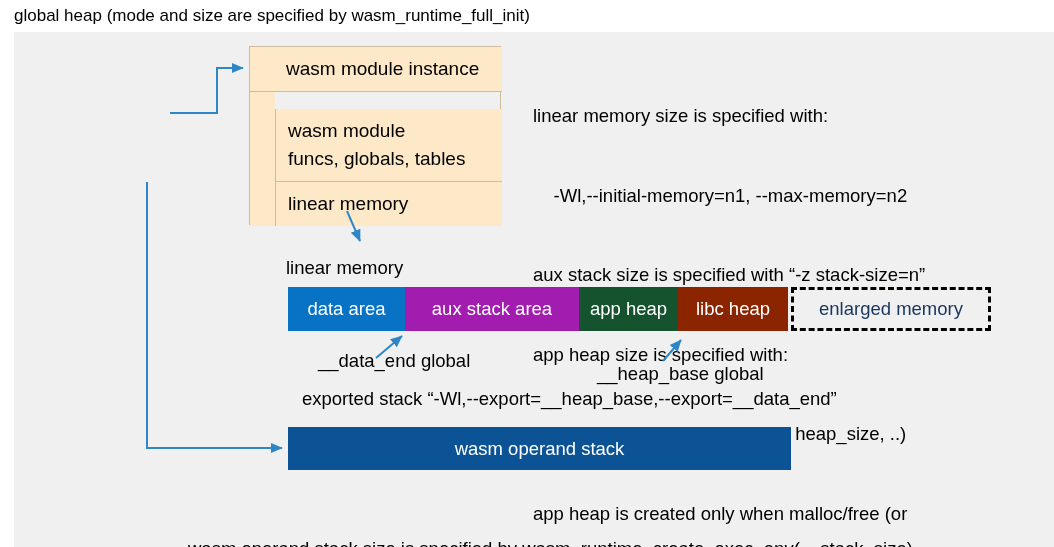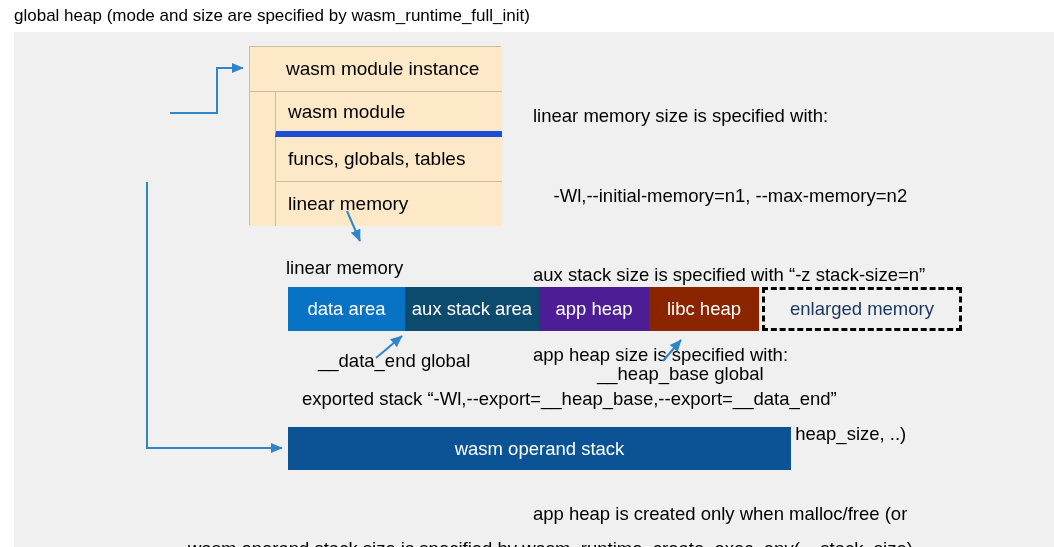--- a/index.html
+++ b/index.html
@@ -104,24 +104,24 @@
     left: 0; top: 0;
     width: 252px; height: 45px;
     border-bottom: 1px solid #cdbda0;
     padding-left: 24px;
   }
   #mi-indent {
     left: 0; top: 45px;
     width: 25px; height: 134px;
   }
   #mi-row-1 {
-    left: 25px; top: 45px;
+    left: 25px; top: 62px;
     width: 227px; height: 45px;
     border-left: 1px solid #cdbda0;
-    border-bottom: 6px solid #1d4ed8;
+    border-bottom: 1px solid #1d4ed8;
   }
   #mi-row-2 {
     left: 25px; top: 90px;
     width: 227px; height: 45px;
     border-left: 1px solid #cdbda0;
     border-bottom: 1px solid #cdbda0;
   }
   #mi-row-3 {
     left: 25px; top: 135px;
     width: 227px; height: 44px;
@@ -247,24 +247,24 @@
     <div>app heap is created only when malloc/free (or</div>
     
   </div>
 
   <div class="abs" id="linear-memory-label">linear memory</div>
 
   <div class="abs" id="memory-bar">
       <div class="mem-seg" style="width: 117px; background: rgb(8, 115, 196); color: rgb(255, 255, 255);">
         <span>data area</span>
       </div>
-      <div class="mem-seg" style="width: 134px; background: #0c4a6e; color: rgb(255, 255, 255);">
+      <div class="mem-seg" style="width: 174px; background: #a21caf; color: rgb(255, 255, 255);">
         <span>aux stack area</span>
       </div>
-      <div class="mem-seg" style="width: 110px; background: #4c1d95; color: rgb(255, 255, 255);">
+      <div class="mem-seg" style="width: 99px; background: #14532d; color: rgb(255, 255, 255);">
         <span>app heap</span>
       </div>
       <div class="mem-seg" style="width: 110px; background: rgb(139, 37, 0); color: rgb(255, 255, 255);">
         <span>libc heap</span>
       </div>
       <div class="mem-seg dashed" style="width: 200px; color: rgb(23, 54, 93); margin-left: 3px;">
         <span>enlarged memory</span>
       </div>
     </div>
 

